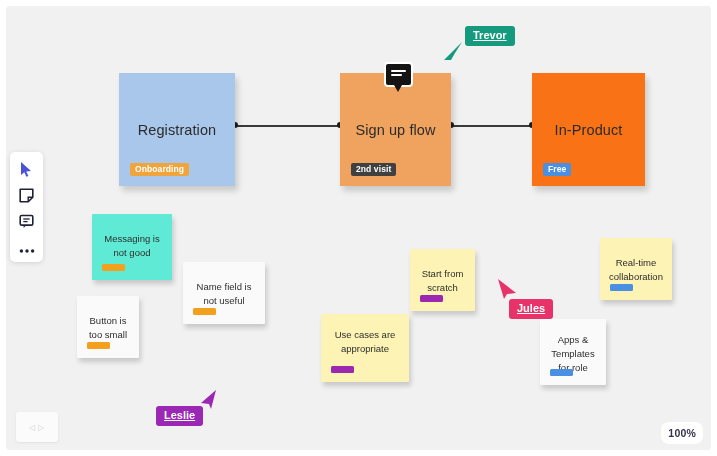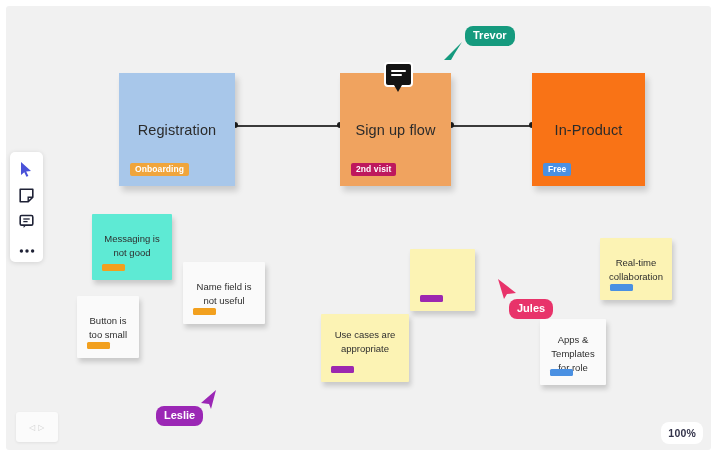--- a/index.html
+++ b/index.html
@@ -131,23 +131,24 @@
     border-radius: 1.5px;
   }
   
   .cursor-group { position: absolute; }
   .cursor-label {
     position: absolute;
     font-size: 11px;
     font-weight: bold;
     color: #ffffff;
     padding: 3px 8px 4px 8px;
-    border-radius: 8px;
+    border-radius: 3px;
     white-space: nowrap;
     line-height: 1.15;
+    text-decoration: underline;
   }
   .cursor-arrow { position: absolute; }
   
   #toolbar {
     position: absolute;
     left: 10px;
     top: 152px;
     width: 33px;
     height: 110px;
     background: #ffffff;
@@ -215,21 +216,21 @@
     <div class="conn-dot" style="left:442px; top:116px;"></div>
     <div class="conn-dot" style="left:523px; top:116px;"></div>
 
     <div class="flow-card" style="left:113px; top:67px; width:116px; height:113px; background:#a8c7ea;">
       <div class="flow-title">Registration</div>
       <div class="flow-tag" style="background:#f0a53c;">Onboarding</div>
     </div>
 
     <div class="flow-card" style="left:334px; top:67px; width:111px; height:113px; background:#f0a35f;">
       <div class="flow-title">Sign up flow</div>
-      <div class="flow-tag" style="background:#be185d;margin-top:28px;">2nd visit</div>
+      <div class="flow-tag" style="background:#404040;margin-top:28px;">2nd visit</div>
     </div>
 
     <div class="flow-card" style="left:526px; top:67px; width:113px; height:113px; background:#f97316;">
       <div class="flow-title">In-Product</div>
       <div class="flow-tag" style="background:#4a90e2;">Free</div>
     </div>
 
     <div class="comment-badge" style="left:378px; top:56px;">
       <div class="comment-lines">
           <i></i>
@@ -247,20 +248,21 @@
       <div class="note-tag" style="background:#f2a01e;"></div>
     </div>
 
     <div class="note" style="left:71px; top:290px; width:62px; height:62px; background:#fafafa;">
       <div class="note-text">Button is too small</div>
       <div class="note-tag" style="background:#f2a01e;"></div>
     </div>
 
 
     <div class="note" style="left:404px; top:243px; width:65px; height:62px; background:#fcf3b4;">
+      <div class="note-text">Start from scratch</div>
       <div class="note-tag" style="background:#9c27b0;"></div>
     </div>
 
     <div class="note tall" style="left:315px; top:308px; width:88px; height:68px; background:#fcf3b4;">
       <div class="note-text">Use cases are appropriate</div>
       <div class="note-tag" style="background:#9c27b0;"></div>
     </div>
 
     <div class="note" style="left:594px; top:232px; width:72px; height:62px; background:#fcf3b4;">
       <div class="note-text">Real-time collaboration</div>

